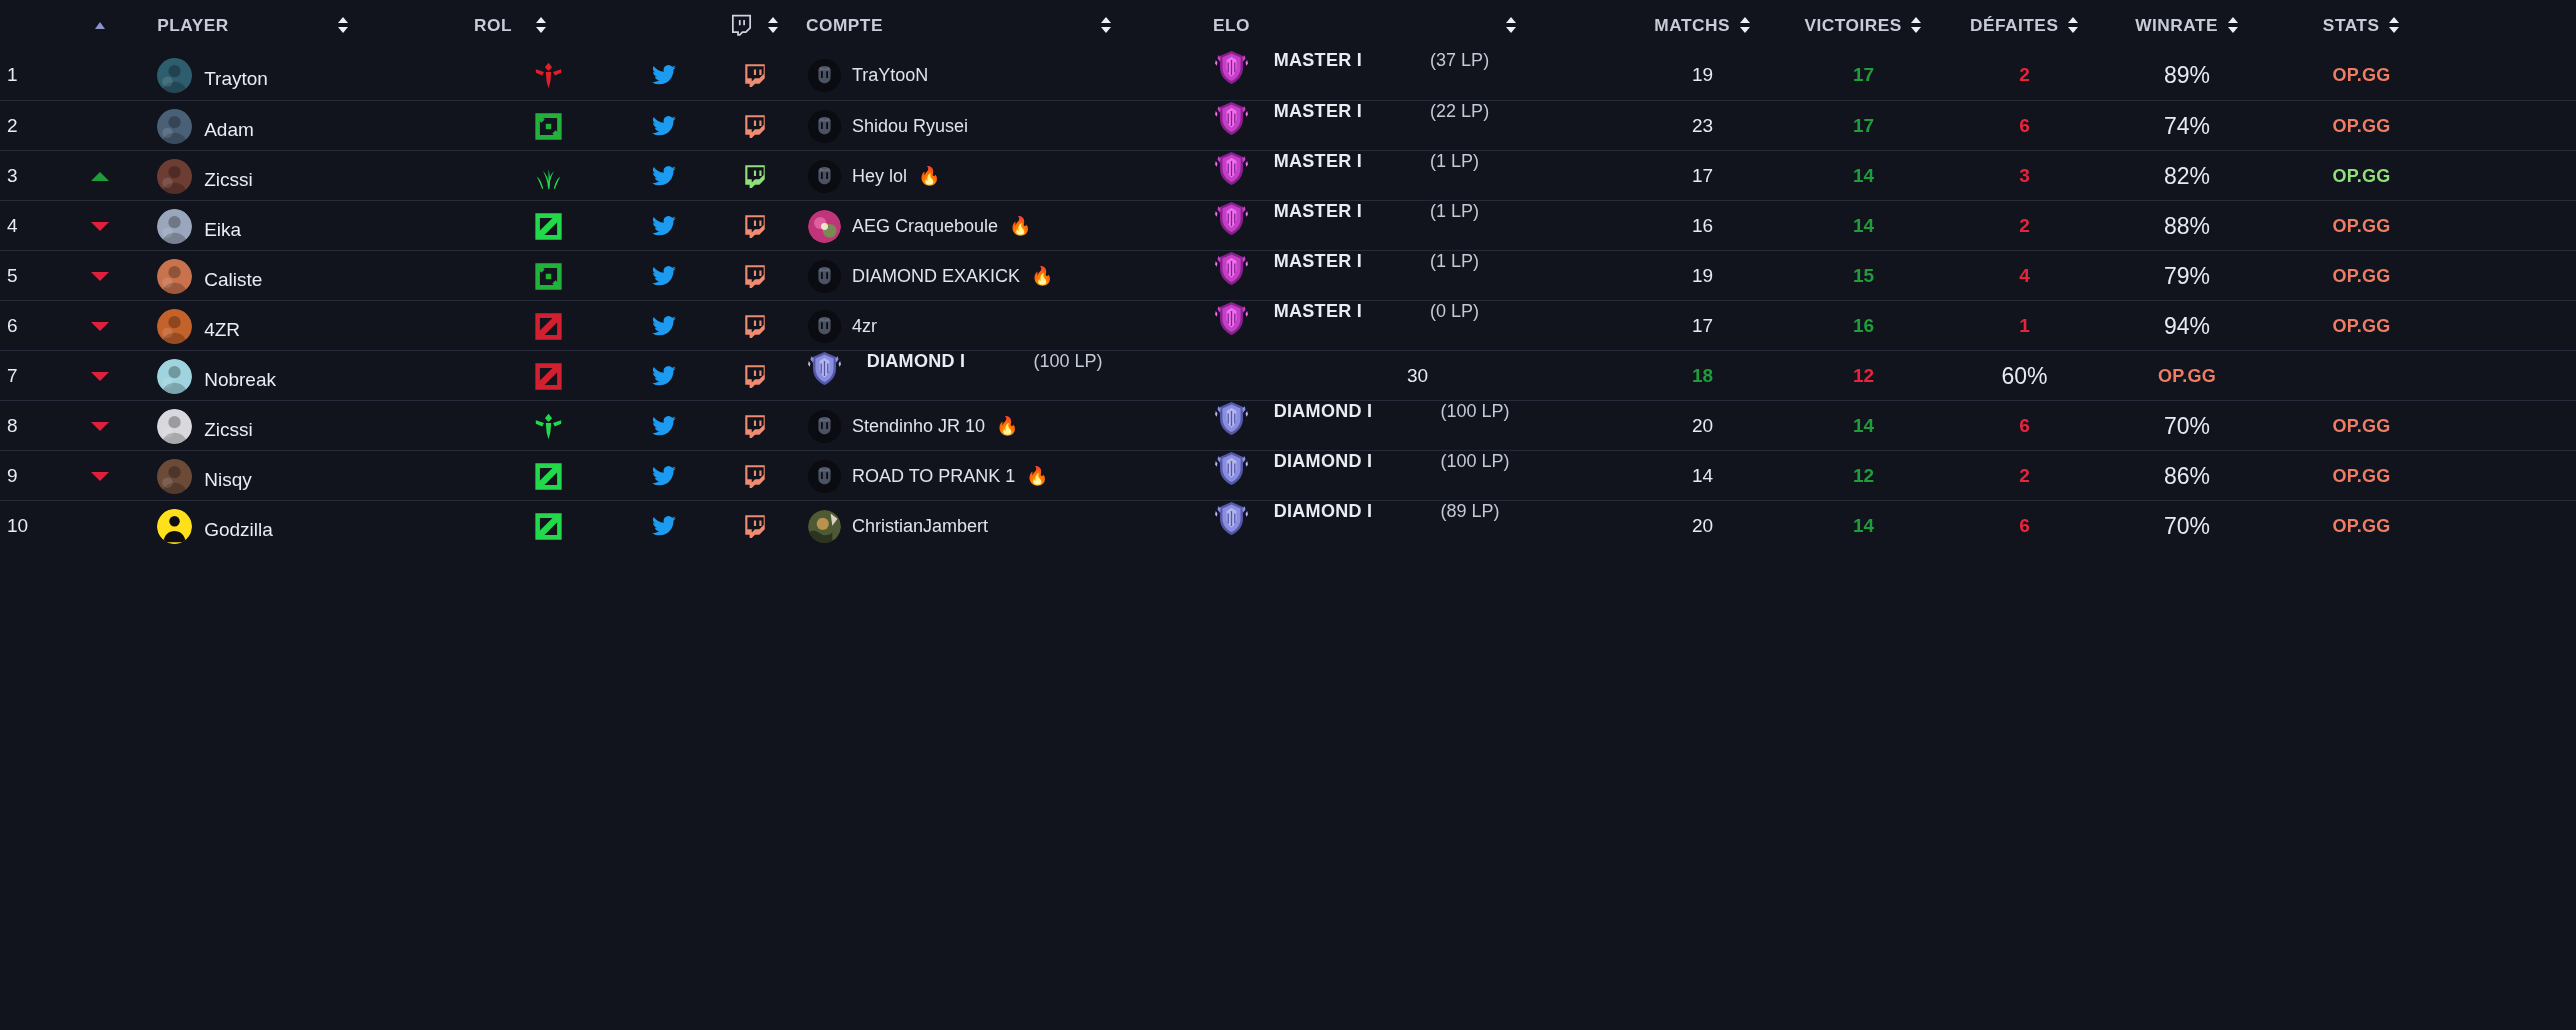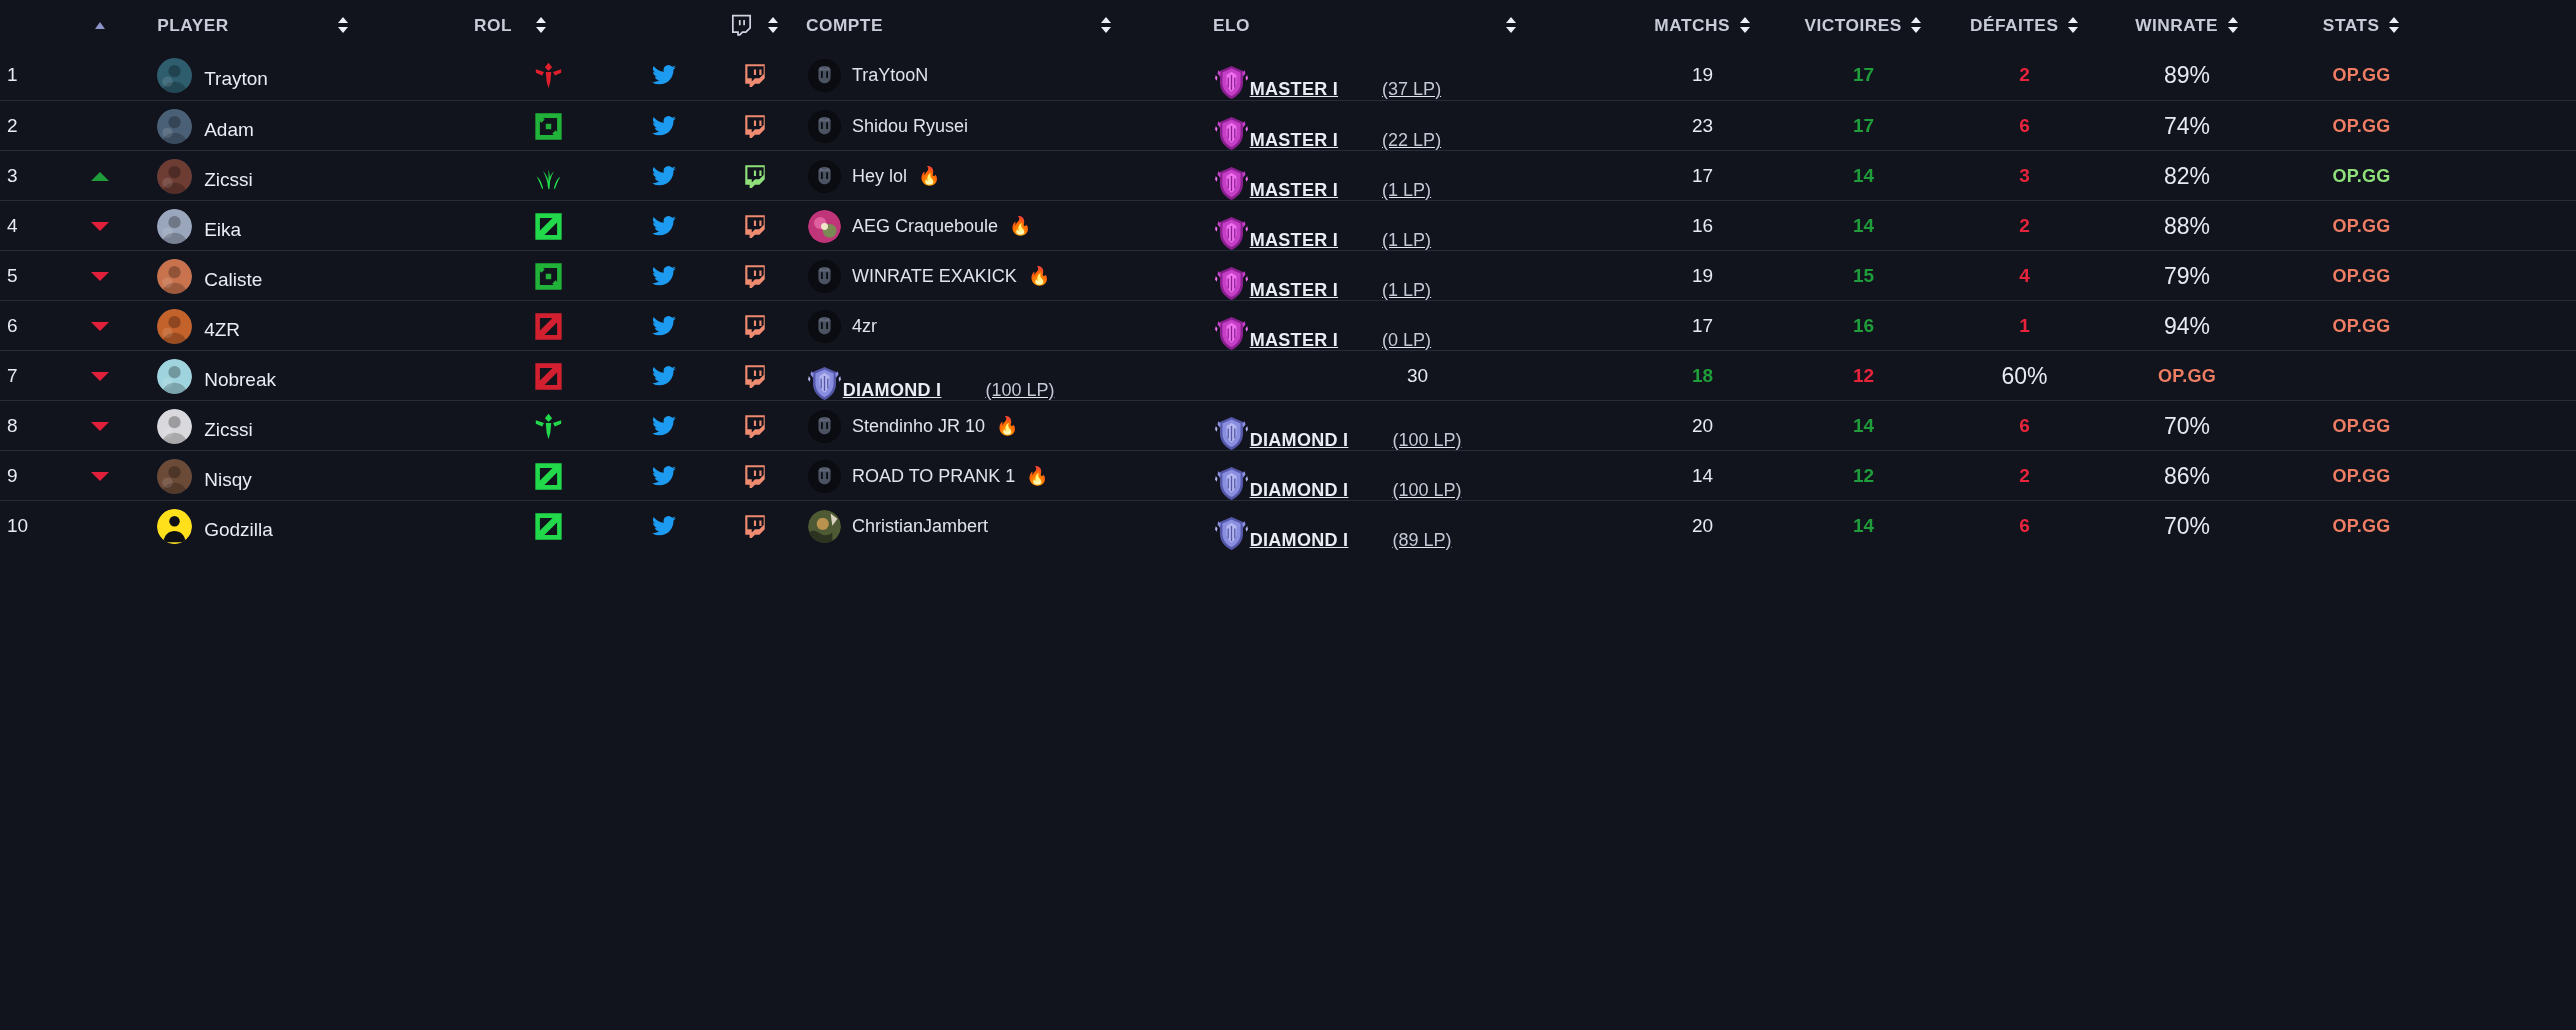--- a/index.html
+++ b/index.html
@@ -190,24 +190,23 @@
     font-size: 18px;
     color: #dfe3ec;
     white-space: nowrap;
     text-align: right;
   }
   .flame { font-size: 18px; line-height: 1; }
 
   
   .elo {
     display: flex;
-    align-items: flex-end;
-    gap: 2px;
+    align-items: flex-start;
+    gap: 26px;
     padding-left: 1.7px;
-    text-decoration: underline;
   }
   .crest { width: 33px; height: 35px; flex: 0 0 auto; }
   .tier {
     font-size: 18px;
     font-weight: 700;
     color: #e9ecf3;
     letter-spacing: 0.3px;
     white-space: nowrap;
   }
   .lp {
@@ -590,21 +589,21 @@
         </div>
     <div class="cell compte">
       <span class="acct-ic">
             <svg viewBox="0 0 38 38" width="33" height="33" style="display:block">
     <circle cx="19" cy="19" r="19" fill="#0a0c11"></circle>
     <path d="M12 13c0-3 3-5 7-5s7 2 7 5v8c0 4-3 7-7 7s-7-3-7-7z" fill="#4b5262"></path>
     <path d="M15 14h2v8h-2zM21 14h2v8h-2z" fill="#0a0c11"></path>
     <path d="M12 13l2-4 5 2 5-2 2 4z" fill="#5c6476"></path>
   </svg>
           </span>
-      <span class="acct-name">WINRATE EXAKICK</span>
+      <span class="acct-name">DIAMOND EXAKICK</span>
       <span class="flame">🔥</span>
     </div>
     <div class="cell elo">
       <svg class="crest" viewBox="0 0 40 42">
     <path d="M20 1l14 6v14c0 10-7 17-14 20C13 38 6 31 6 21V7z" fill="#8a1f8f"></path>
     <path d="M20 4l11 5v12c0 8-5.5 14-11 16.5C14.5 35 9 29 9 21V9z" fill="#c43fc6"></path>
     <path d="M20 8l6 4v9c0 5-3 9-6 11-3-2-6-6-6-11v-9z" fill="#f06ff0"></path>
     <path d="M20 12v18M16 15v12M24 15v12" stroke="#8a1f8f" stroke-width="1.6"></path>
     <path d="M4 6l3 3-1 5-3-4zM36 6l-3 3 1 5 3-4z" fill="#c43fc6"></path>
     <path d="M1 12l2 3-1 4-2-3zM39 12l-2 3 1 4 2-3z" fill="#f06ff0"></path>

